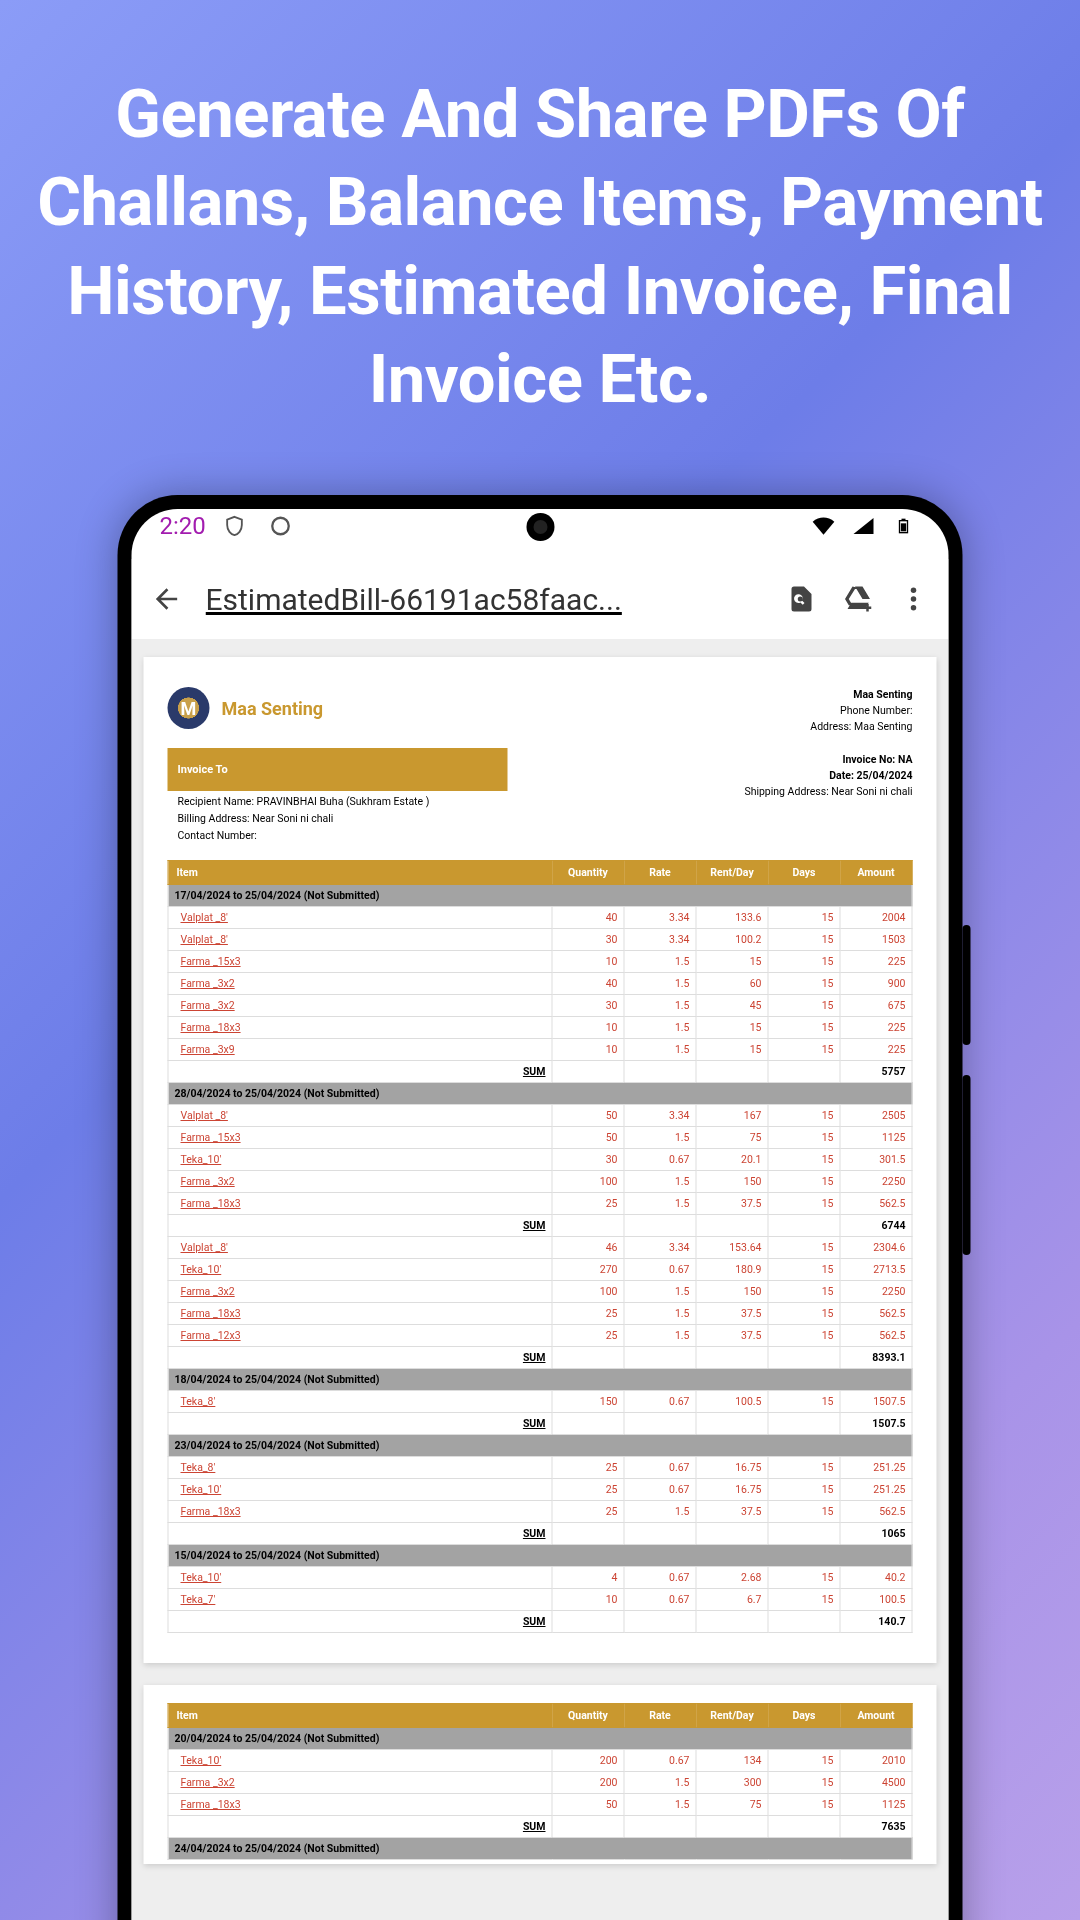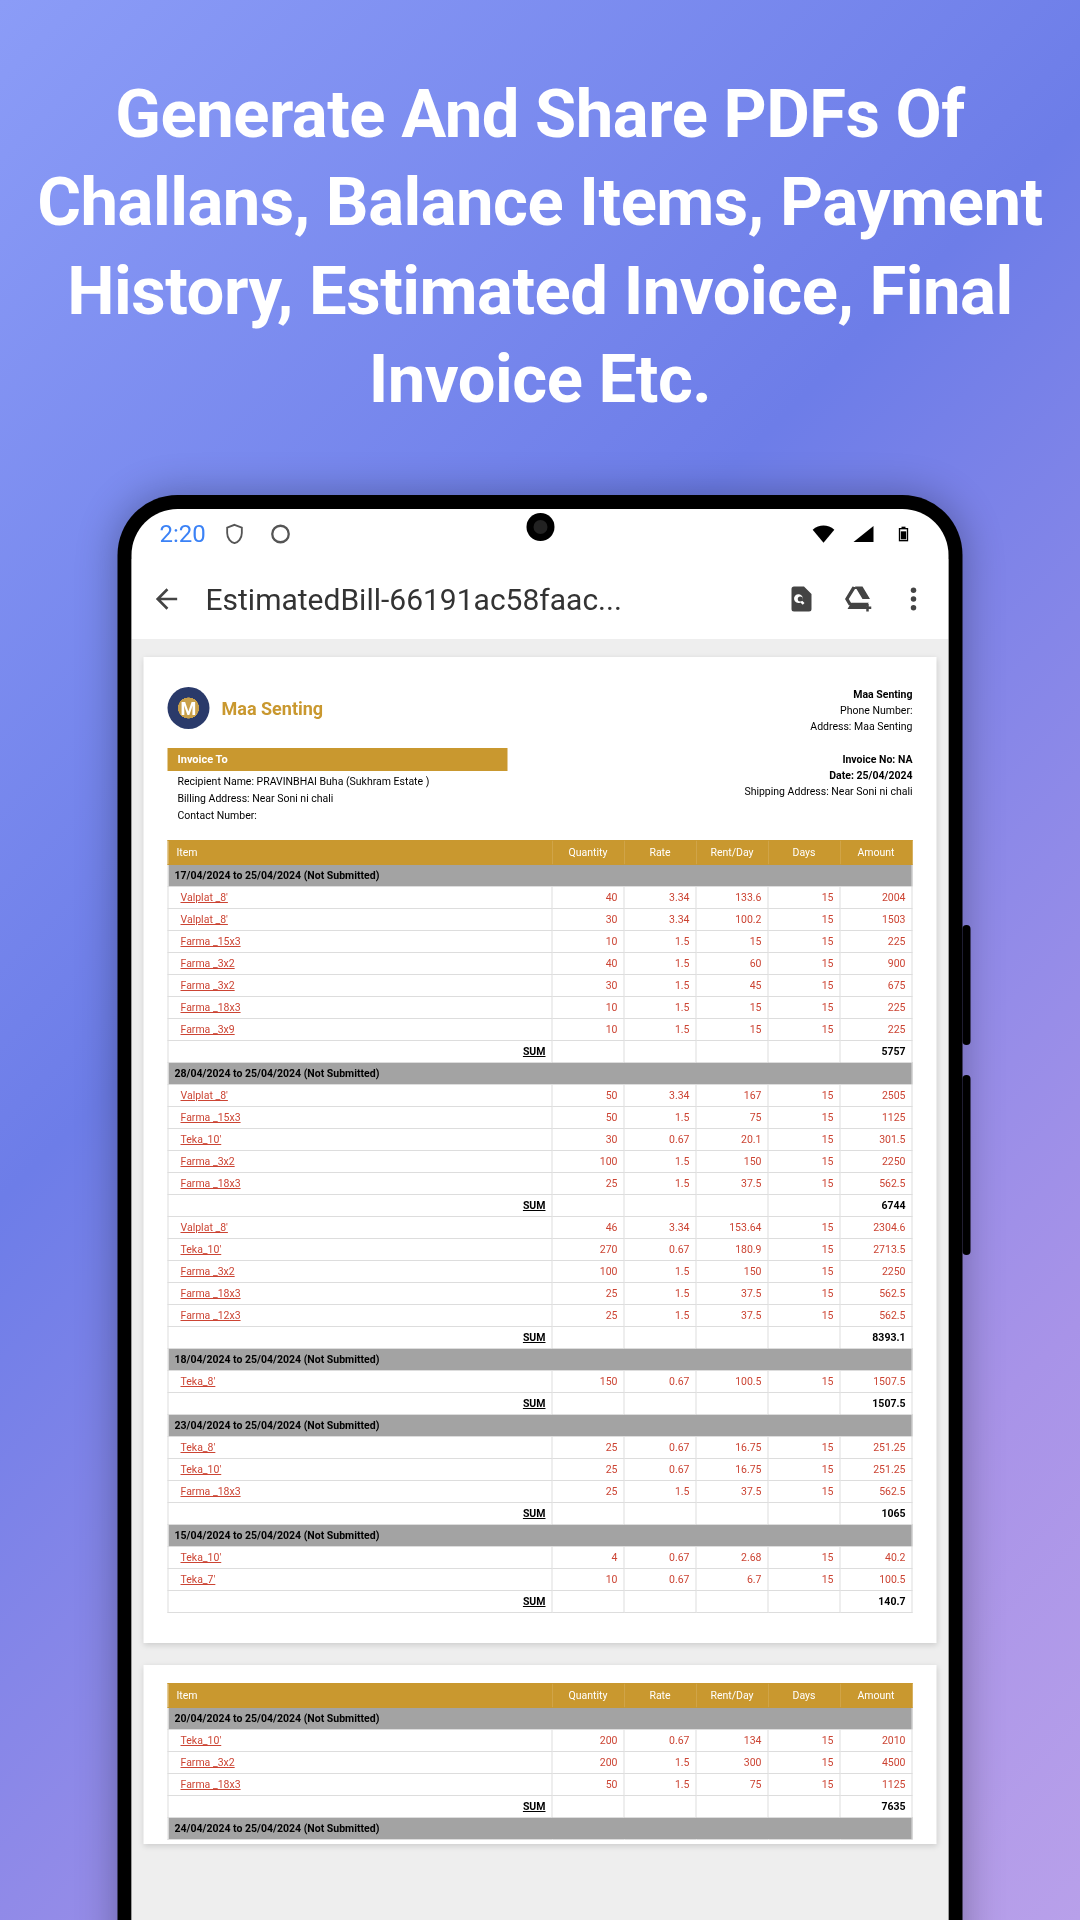--- a/index.html
+++ b/index.html
@@ -24,49 +24,49 @@
   .sb1 { right:-8px; top:430px; width:8px; height:120px; }
   .sb2 { right:-8px; top:580px; width:8px; height:180px; }
   .screen {
     width:100%; height:100%; background:#fff;
     border-radius:46px 46px 0 0; overflow:hidden; position:relative;
   }
   .camera { position:absolute; top:4px; left:50%; transform:translateX(-50%);
     width:28px; height:28px; background:#000; border-radius:50%; z-index:10; }
   .camera::after{content:'';position:absolute;top:7px;left:7px;width:14px;height:14px;background:#222;border-radius:50%;}
   .status-bar {
-    height:50px; display:flex; align-items:center; justify-content:space-between;
-    padding:0 28px; font-size:24px; color:#3b82f6;
+    height:50px; display:flex; align-items:flex-start; justify-content:space-between;
+    padding:0 28px; font-size:24px; color:#a21caf;
   }
   .status-left { display:flex; align-items:center; gap:12px; }
   .status-right { display:flex; align-items:center; gap:6px; }
   .app-bar {
     height:80px; display:flex; align-items:center; padding:0 18px;
-    gap:22px; background:#fff;
+    gap:22px; background:#fff;text-decoration:underline;
   }
   .app-bar-title { flex:1; font-size:30px; color:#333; white-space:nowrap; overflow:hidden; text-overflow:ellipsis; }
   .icon { width:34px; height:34px; display:flex; align-items:center; justify-content:center; }
   .doc-area { background:#eee; padding:18px 12px; height:calc(100% - 130px); overflow:hidden; }
   .page {
     background:#fff; box-shadow:0 2px 6px rgba(0,0,0,0.15);
     padding:30px 24px; font-size:12px; margin-bottom:20px;
   }
   .doc-header { display:flex; justify-content:space-between; align-items:flex-start; margin-bottom:14px; }
   .doc-header-left { display:flex; align-items:center; gap:12px; }
   .logo { width:42px; height:42px; border-radius:50%; background:radial-gradient(circle,#c9a04a 35%,#2a3a6a 36%); display:flex;align-items:center;justify-content:center;color:#fff;font-weight:700;font-size:18px;}
   .co-name { color:#c9982f; font-weight:700; font-size:18px; }
   .doc-header-right { text-align:right; font-size:10.5px; line-height:1.5; }
   .doc-header-right b { font-weight:700; }
   .invoice-to-row { display:flex; justify-content:space-between; align-items:flex-start; margin-bottom:12px; }
   .invoice-to-box { width:340px; }
-  .ito-head { background:#c9982f; color:#fff; font-weight:700; font-size:11px; padding:5px 10px; }
+  .ito-head { background:#c9982f; color:#fff; font-weight:700; font-size:11px; padding:15px 10px; }
   .ito-body { padding:3px 10px; font-size:10.5px; line-height:1.6; }
   .invoice-meta { text-align:right; font-size:10.5px; line-height:1.5; padding-top:4px; }
   table.inv { width:100%; border-collapse:collapse; font-size:10.5px; }
-  table.inv th { background:#c9982f; color:#fff; font-weight:400; padding:5px 4px; text-align:center; border:1px solid #c9982f; }
+  table.inv th { background:#c9982f; color:#fff; font-weight:700; padding:5px 4px; text-align:center; border:1px solid #c9982f; }
   table.inv th.item-col { text-align:left; padding-left:8px; width:auto; }
   table.inv th.num { width:72px;margin-left:28px; }
   table.inv td { border:1px solid #ddd; padding:4px 6px; text-align:right; color:#c43; }
   table.inv td.item { text-align:left; padding-left:12px;text-decoration:underline; }
   table.inv tr.section td { background:#a3a3a3; color:#000; font-weight:700; text-align:left; }
   table.inv tr.sum td { color:#000; font-weight:700; }
   table.inv tr.sum td.item { text-align:right; }
   .page2 { padding:18px 24px 4px; margin-top:22px; }
 </style>
 </head>

